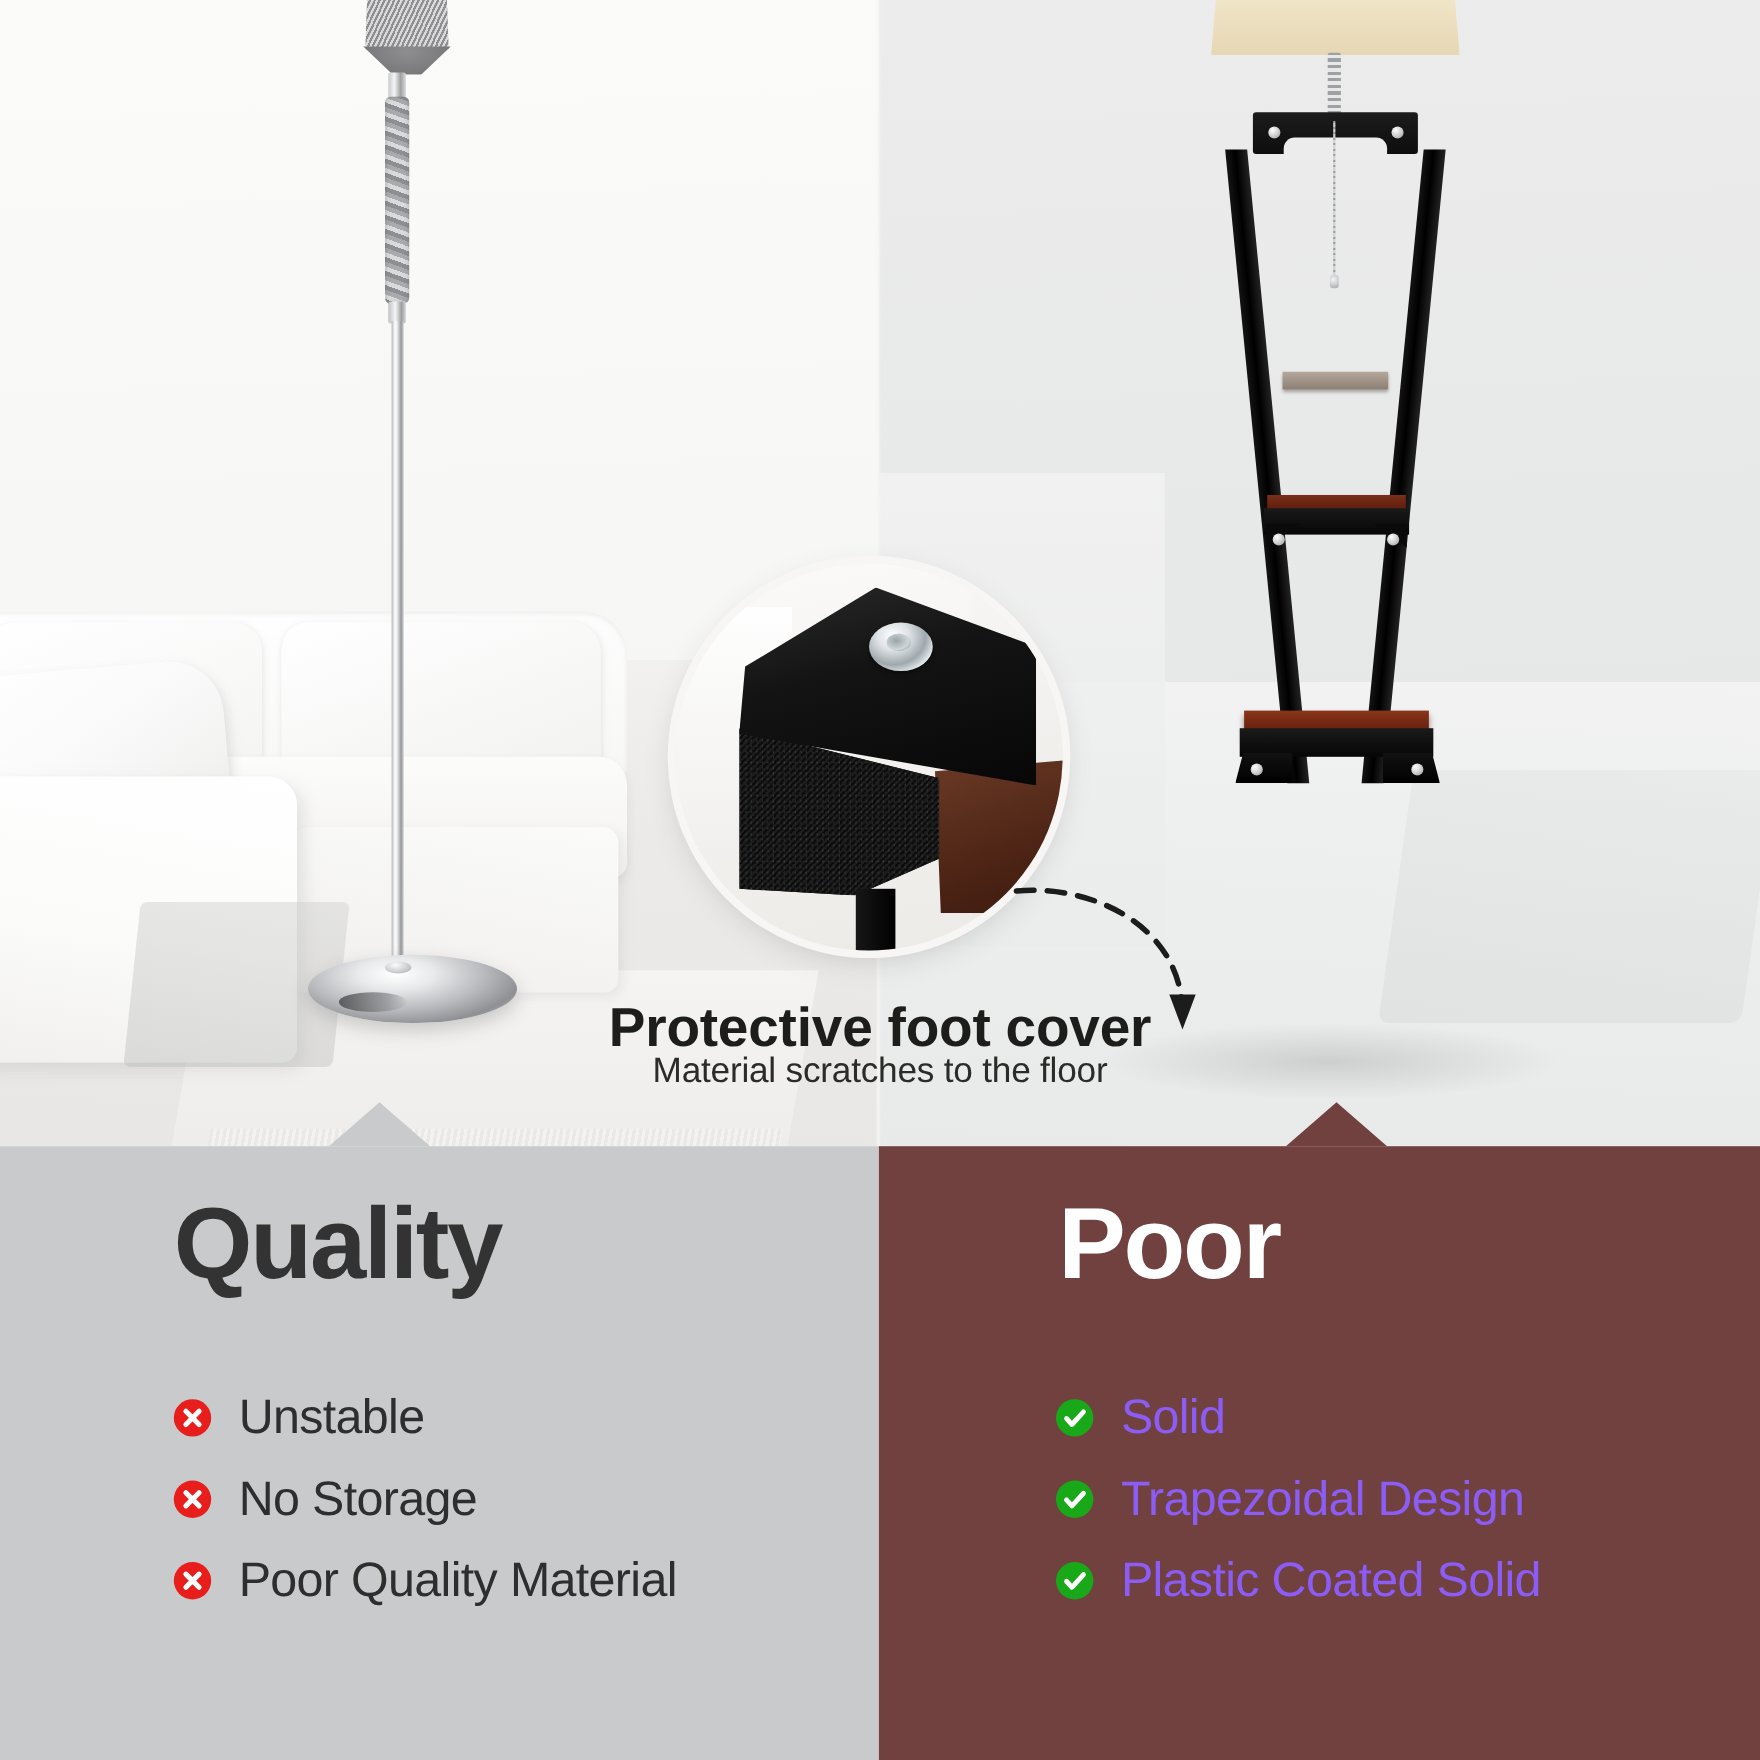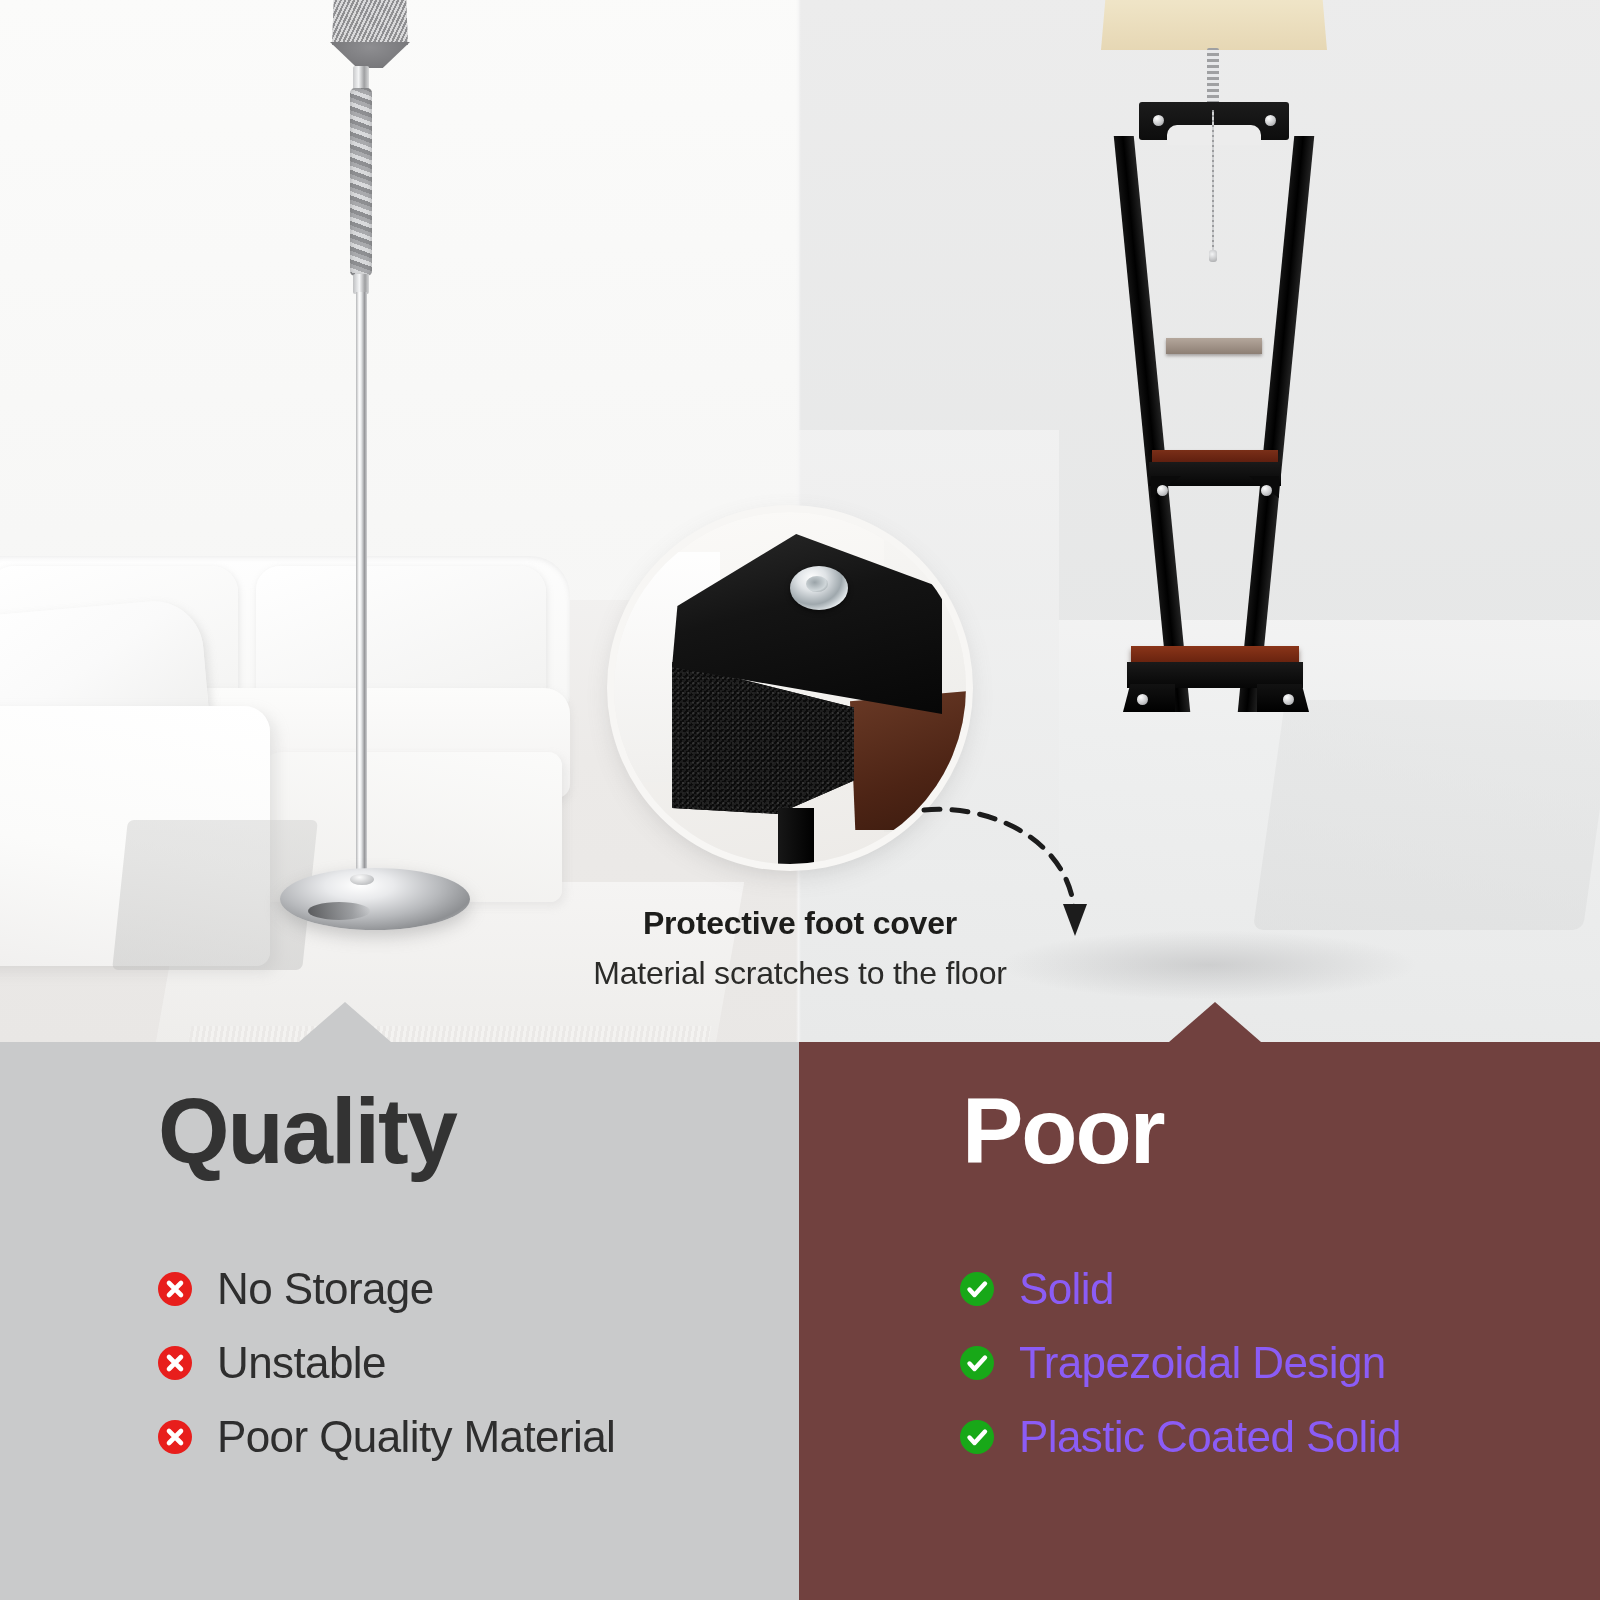--- a/index.html
+++ b/index.html
@@ -175,21 +175,21 @@
     background-size:5px 5px,6px 6px,100% 100%;
     clip-path:polygon(0 0,100% 30%,100% 78%,58% 100%,0 96%);}
   .co-wood{position:absolute;left:236px;top:178px;width:132px;height:140px;
     background:linear-gradient(160deg,#6a3a26,#4d2415 60%,#3a1a0e);
     clip-path:polygon(0 8%,100% 0,100% 100%,4% 100%);}
   .co-stem{position:absolute;left:164px;top:296px;width:36px;height:60px;
     background:linear-gradient(90deg,#171717,#000);}
 
   .arrow{position:absolute;left:920px;top:796px;width:220px;height:150px;}
   .cap-title{position:absolute;left:0;top:905px;width:1600px;text-align:center;
-    font-size:32px;font-weight:bold;color:#1d1d1b;letter-spacing:-.2px;}
+    font-size:50px;font-weight:bold;color:#1d1d1b;letter-spacing:-.2px;}
   .cap-sub{position:absolute;left:0;top:955px;width:1600px;text-align:center;
     font-size:32px;font-weight:400;color:#2b2b29;letter-spacing:-.2px;}
 
   
   .cmp{position:absolute;left:0;top:1042px;width:1600px;height:558px;}
   .cmp-left{position:absolute;left:0;top:0;width:799px;height:558px;background:#c9cacb;}
   .cmp-right{position:absolute;left:799px;top:0;width:801px;height:558px;background:#71413f;}
   .notch{position:absolute;width:0;height:0;border-left:46px solid transparent;
     border-right:46px solid transparent;}
   .notch-l{left:299px;top:-40px;border-bottom:40px solid #c9cacb;}
@@ -324,36 +324,36 @@
   <div class="h-others">Quality</div>
   <div class="h-ours">Poor</div>
 
   <div class="list list-l">
     <div class="row">
       <span class="ico ico-x">
         <svg width="34" height="34" viewBox="0 0 34 34">
           <path d="M11 11 L23 23 M23 11 L11 23" stroke="#fff" stroke-width="4.6" stroke-linecap="round"></path>
         </svg>
       </span>
+      <span class="lbl lbl-dark">Unstable</span>
+    </div>
+    <div class="row">
+      <span class="ico ico-x">
+        <svg width="34" height="34" viewBox="0 0 34 34">
+          <path d="M11 11 L23 23 M23 11 L11 23" stroke="#fff" stroke-width="4.6" stroke-linecap="round"></path>
+        </svg>
+      </span>
       <span class="lbl lbl-dark">No Storage</span>
     </div>
     <div class="row">
       <span class="ico ico-x">
         <svg width="34" height="34" viewBox="0 0 34 34">
           <path d="M11 11 L23 23 M23 11 L11 23" stroke="#fff" stroke-width="4.6" stroke-linecap="round"></path>
         </svg>
       </span>
-      <span class="lbl lbl-dark">Unstable</span>
-    </div>
-    <div class="row">
-      <span class="ico ico-x">
-        <svg width="34" height="34" viewBox="0 0 34 34">
-          <path d="M11 11 L23 23 M23 11 L11 23" stroke="#fff" stroke-width="4.6" stroke-linecap="round"></path>
-        </svg>
-      </span>
       <span class="lbl lbl-dark">Poor Quality Material</span>
     </div>
   </div>
 
   <div class="list list-r">
     <div class="row">
       <span class="ico ico-c">
         <svg width="34" height="34" viewBox="0 0 34 34">
           <path d="M9.5 17.5 L14.5 23 L25 11.5" fill="none" stroke="#fff" stroke-width="4.4" stroke-linecap="round" stroke-linejoin="round"></path>
         </svg>

